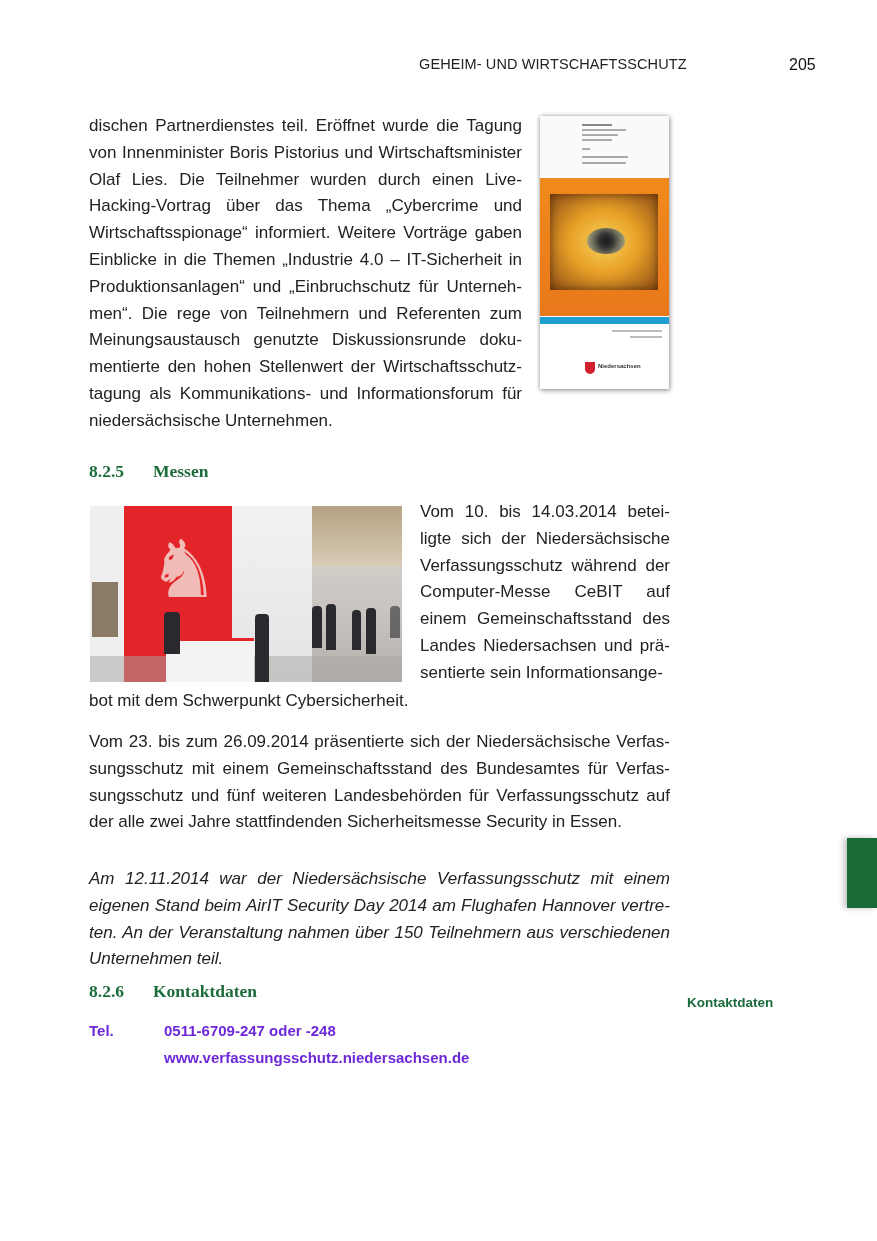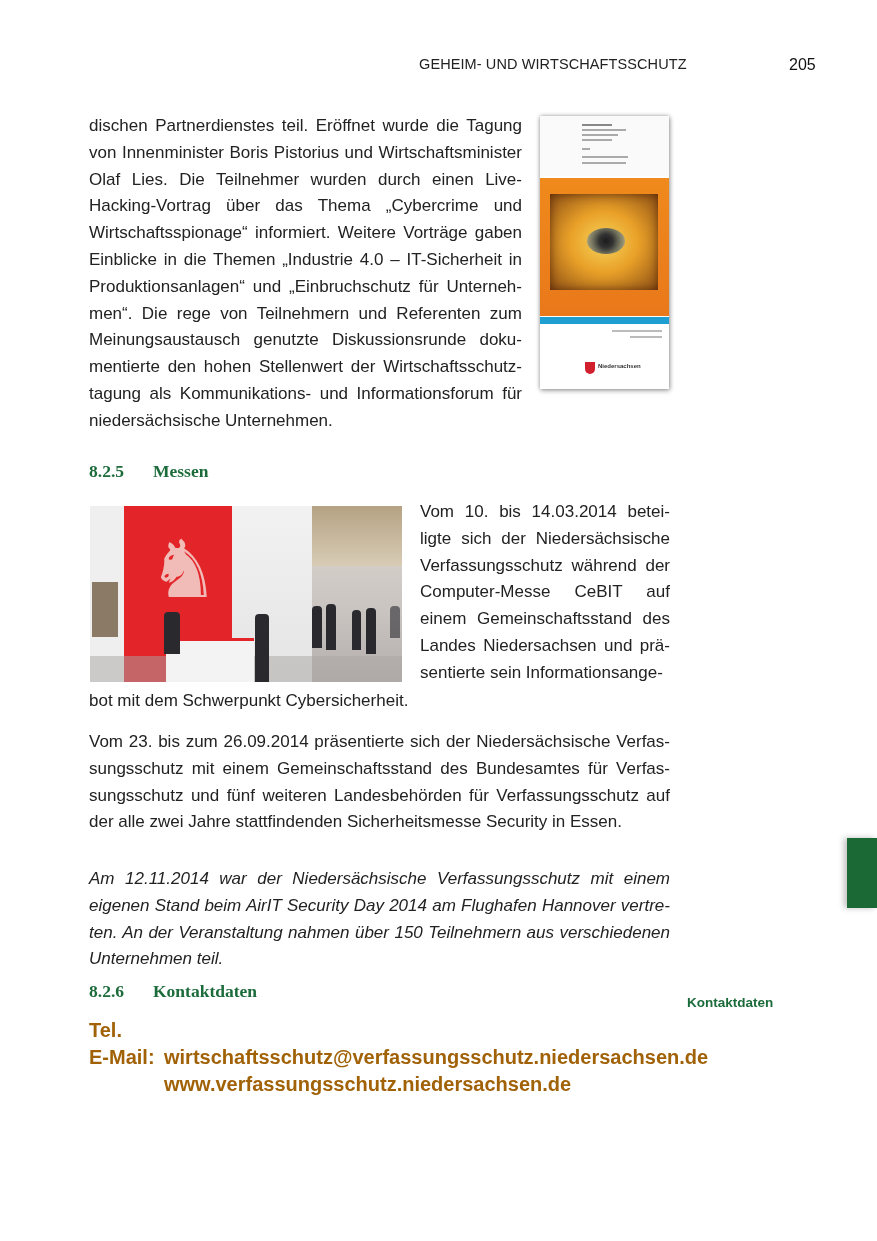--- a/index.html
+++ b/index.html
@@ -68,21 +68,21 @@
     font-family: "DejaVu Sans", sans-serif; opacity: 0.85;
   }
   .photo .white-block { position: absolute; left: 142px; top: 0; width: 80px; height: 176px; background: linear-gradient(180deg, #f2f2f2, #e4e4e4); }
   .photo .counter { position: absolute; left: 76px; top: 132px; width: 88px; height: 44px; background: #f3f3f3; border-top: 3px solid #e3252a; }
   .photo .person { position: absolute; background: #2a2a2e; border-radius: 4px 4px 0 0; }
   .photo .floor { position: absolute; left: 0; top: 150px; width: 312px; height: 26px; background: #a9a5a3; opacity: 0.5; }
   .p2 { position: absolute; left: 420px; top: 499px; width: 250px; }
   .p2-tail { position: absolute; left: 89px; top: 688px; width: 600px; text-align: left; }
   .p3 { position: absolute; left: 89px; top: 729px; width: 581px; }
   .p4 { position: absolute; left: 89px; top: 866px; width: 581px; font-style: italic; }
-  .contact { position: absolute; left: 89px; top: 1017px; font-family: "Liberation Sans", sans-serif; font-weight: bold; font-size: 20px; color: #a16207; }
+  .contact { position: absolute; left: 89px; top: 1017px; font-family: "Liberation Sans", sans-serif; font-weight: bold; font-size: 15px; color: #6d28d9; }
   .contact-row { display: flex; height: 27px; line-height: 27px; }
   .contact-row .label { width: 75px; }
   .margin-note {
     position: absolute; left: 687px; top: 995px; font-family: "Liberation Sans", sans-serif; font-weight: bold;
     font-size: 13.5px; color: #1c6b3a;
   }
   .thumb-tab {
     position: absolute; left: 847px; top: 838px; width: 30px; height: 70px; background: #1b6a36;
     box-shadow: -3px 0 6px rgba(0,0,0,0.25);
   }
@@ -144,24 +144,21 @@
 <p class="body-text p3">Vom 23. bis zum 26.09.2014 präsentierte sich der Niedersächsische Verfas­sungsschutz mit einem Gemeinschaftsstand des Bundesamtes für Verfas­sungsschutz und fünf weiteren Landesbehörden für Verfassungsschutz auf der alle zwei Jahre stattfindenden Sicherheitsmesse Security in Essen.</p>
 <p class="body-text p4">Am 12.11.2014 war der Niedersächsische Verfassungsschutz mit einem eigenen Stand beim AirIT Security Day 2014 am Flughafen Hannover vertre­ten. An der Veranstaltung nahmen über 150 Teilnehmern aus verschiede­nen Unternehmen teil.</p>
 
 <h2 class="section-heading h826">
   <span class="num">8.2.6</span><span>Kontaktdaten</span>
 </h2>
 
 <div class="contact">
   <div class="contact-row">
     <span class="label">Tel.</span>
-  </div>
-  <div class="contact-row">
-    <span class="label">E-Mail:</span>
-    <span>wirtschaftsschutz@verfassungsschutz.niedersachsen.de</span>
+    <span>0511-6709-247 oder -248</span>
   </div>
   <div class="contact-row">
     <span class="label"></span>
     <span>www.verfassungsschutz.niedersachsen.de</span>
   </div>
 </div>
 
 <div class="margin-note">Kontaktdaten</div>
 <div class="thumb-tab"></div>
 

